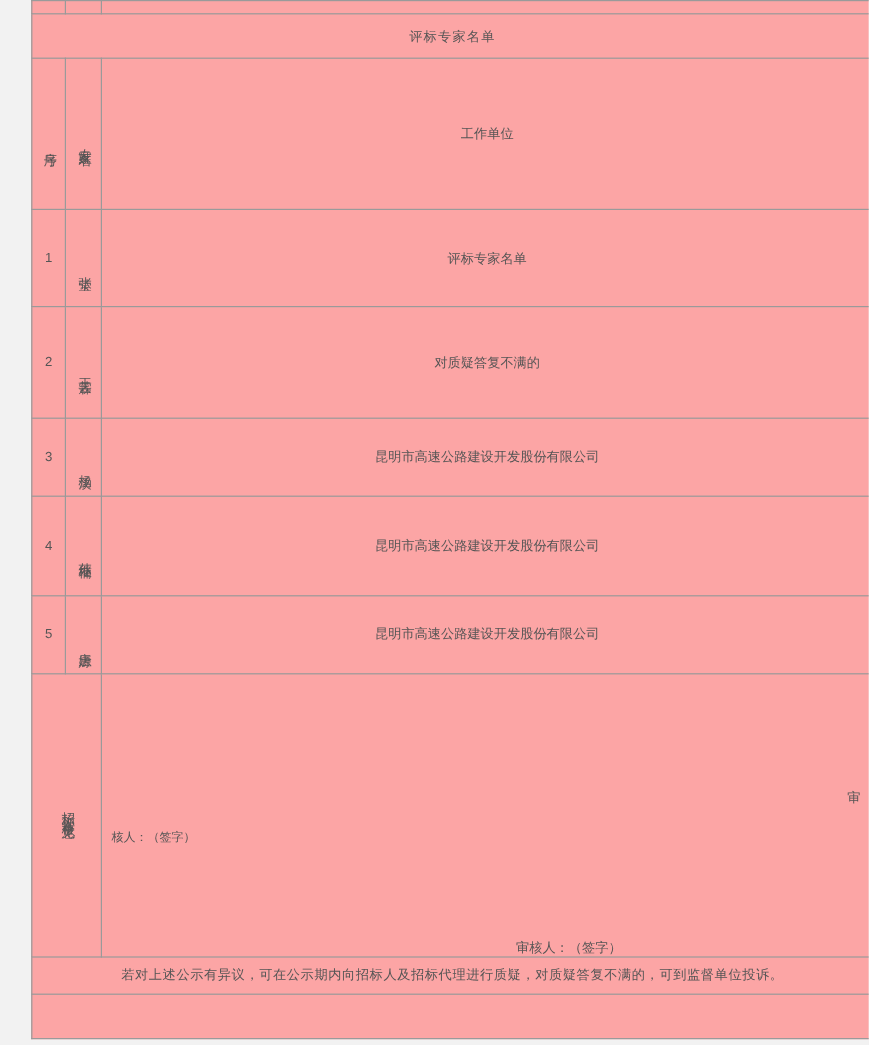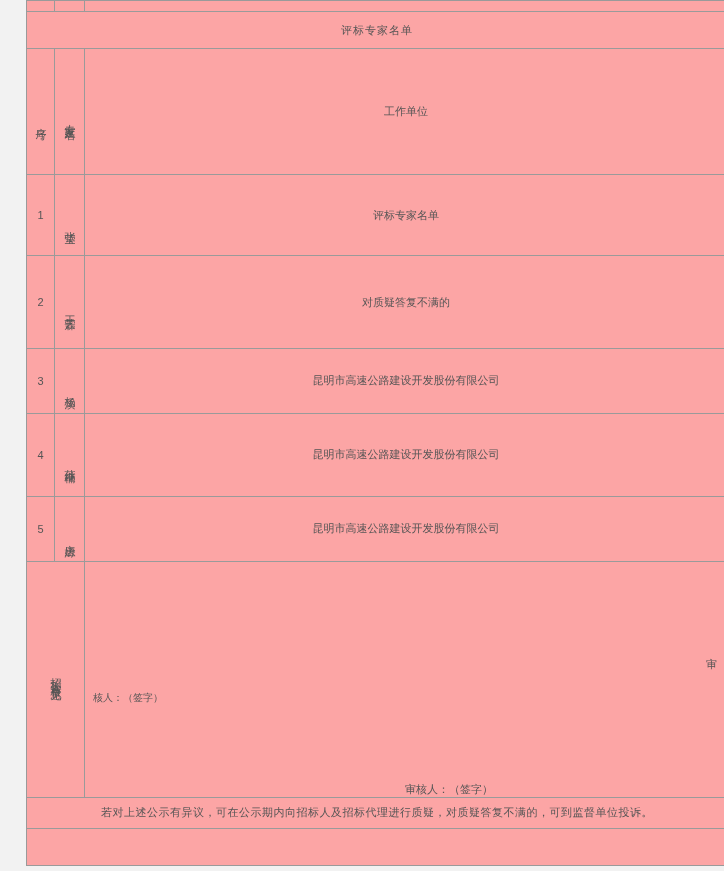--- a/index.html
+++ b/index.html
@@ -83,21 +83,21 @@
   }
   .op-shen {
     position: absolute;
     right: 10px;
     top: 95px;
     font-size: 11px;
     color: #555555;
   }
   .op-sign-2 {
     position: absolute;
-    left: 320px;
+    left: 345px;
     top: 220px;
     font-size: 11px;
     color: #555555;
   }
   .note-row td {
     height: 30px;
     font-size: 11px;
     letter-spacing: 0.5px;
   }
   .blank-row td {

